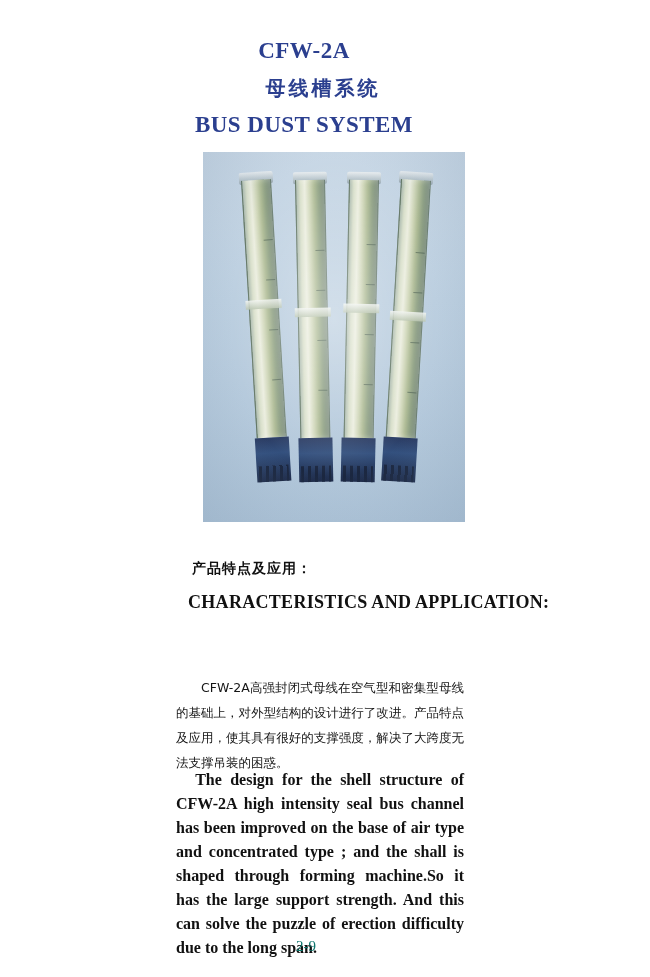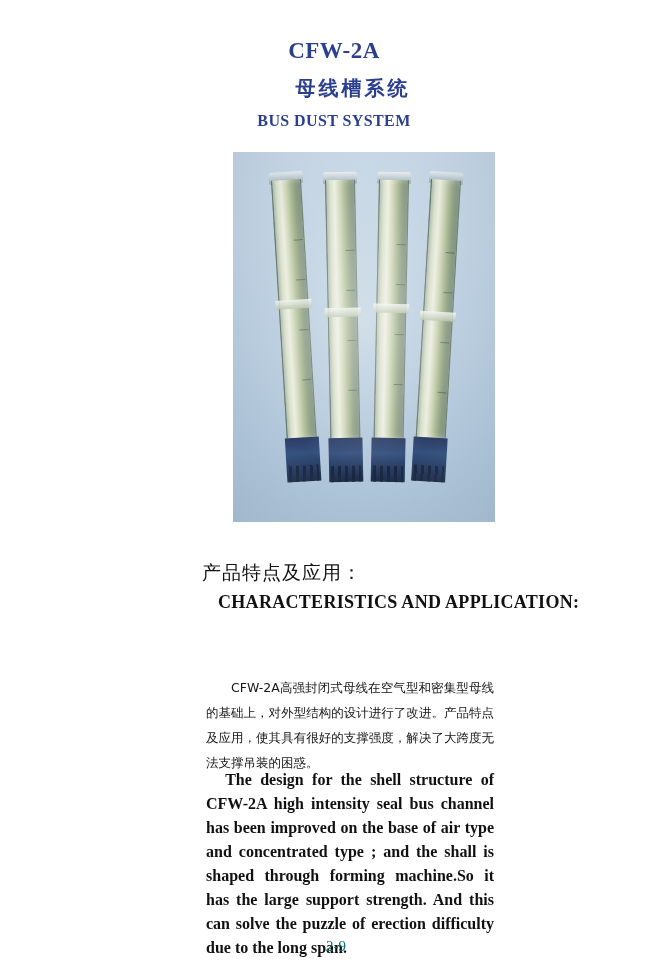--- a/index.html
+++ b/index.html
@@ -13,21 +13,20 @@
     font-family: "Liberation Serif", serif;
     color: #1a1a1a;
     overflow: hidden;
     position: relative;
   }
   .page {
     width: 608px;
     height: 977px;
     position: relative;
     box-sizing: border-box;
-    margin-left: 30px;
   }
 
   
   .header {
     text-align: center;
     padding-top: 36px;
   }
   .title-model {
     font-family: "Liberation Serif", serif;
     font-size: 23px;
@@ -41,21 +40,21 @@
     font-size: 20px;
     font-weight: bold;
     color: #2b3f8f;
     letter-spacing: 3px;
     line-height: 1.6;
     margin-top: 6px;
     padding-left: 38px;
   }
   .title-en {
     font-family: "Liberation Serif", serif;
-    font-size: 16px;
+    font-size: 23px;
     font-weight: bold;
     color: #2b3f8f;
     letter-spacing: 0.4px;
     margin-top: 8px;
   }
 
   
   .photo-wrap {
     position: absolute;
     left: 203px;
@@ -138,25 +137,25 @@
     position: absolute;
     right: 2px;
     width: 9px;
     height: 1px;
     background: rgba(60,80,70,0.55);
   }
 
   
   .sec-cn {
     position: absolute;
-    left: 172px;
+    left: 192px;
     top: 560px;
     font-family: "DejaVu Sans", sans-serif;
-    font-size: 19px;
-    font-weight: normal;
+    font-size: 14px;
+    font-weight: bold;
     color: #111111;
     letter-spacing: 1px;
   }
   .sec-en {
     position: absolute;
     left: 188px;
     top: 592px;
     font-family: "Liberation Serif", serif;
     font-size: 18px;
     font-weight: bold;

